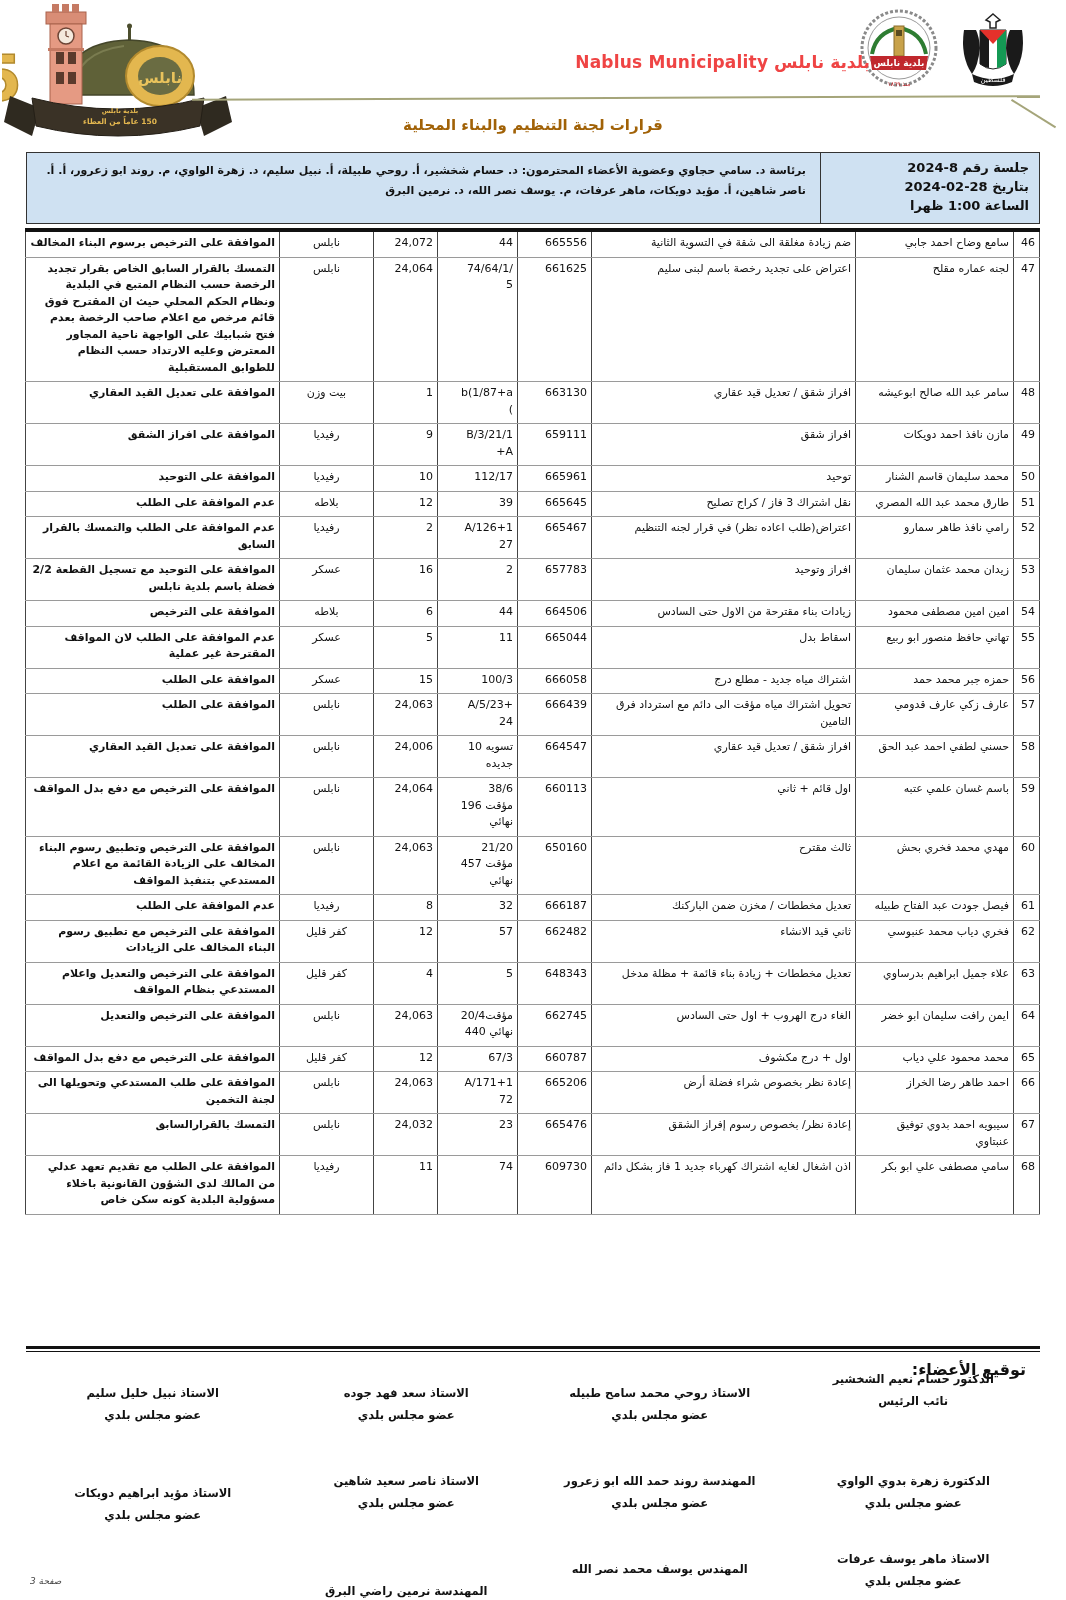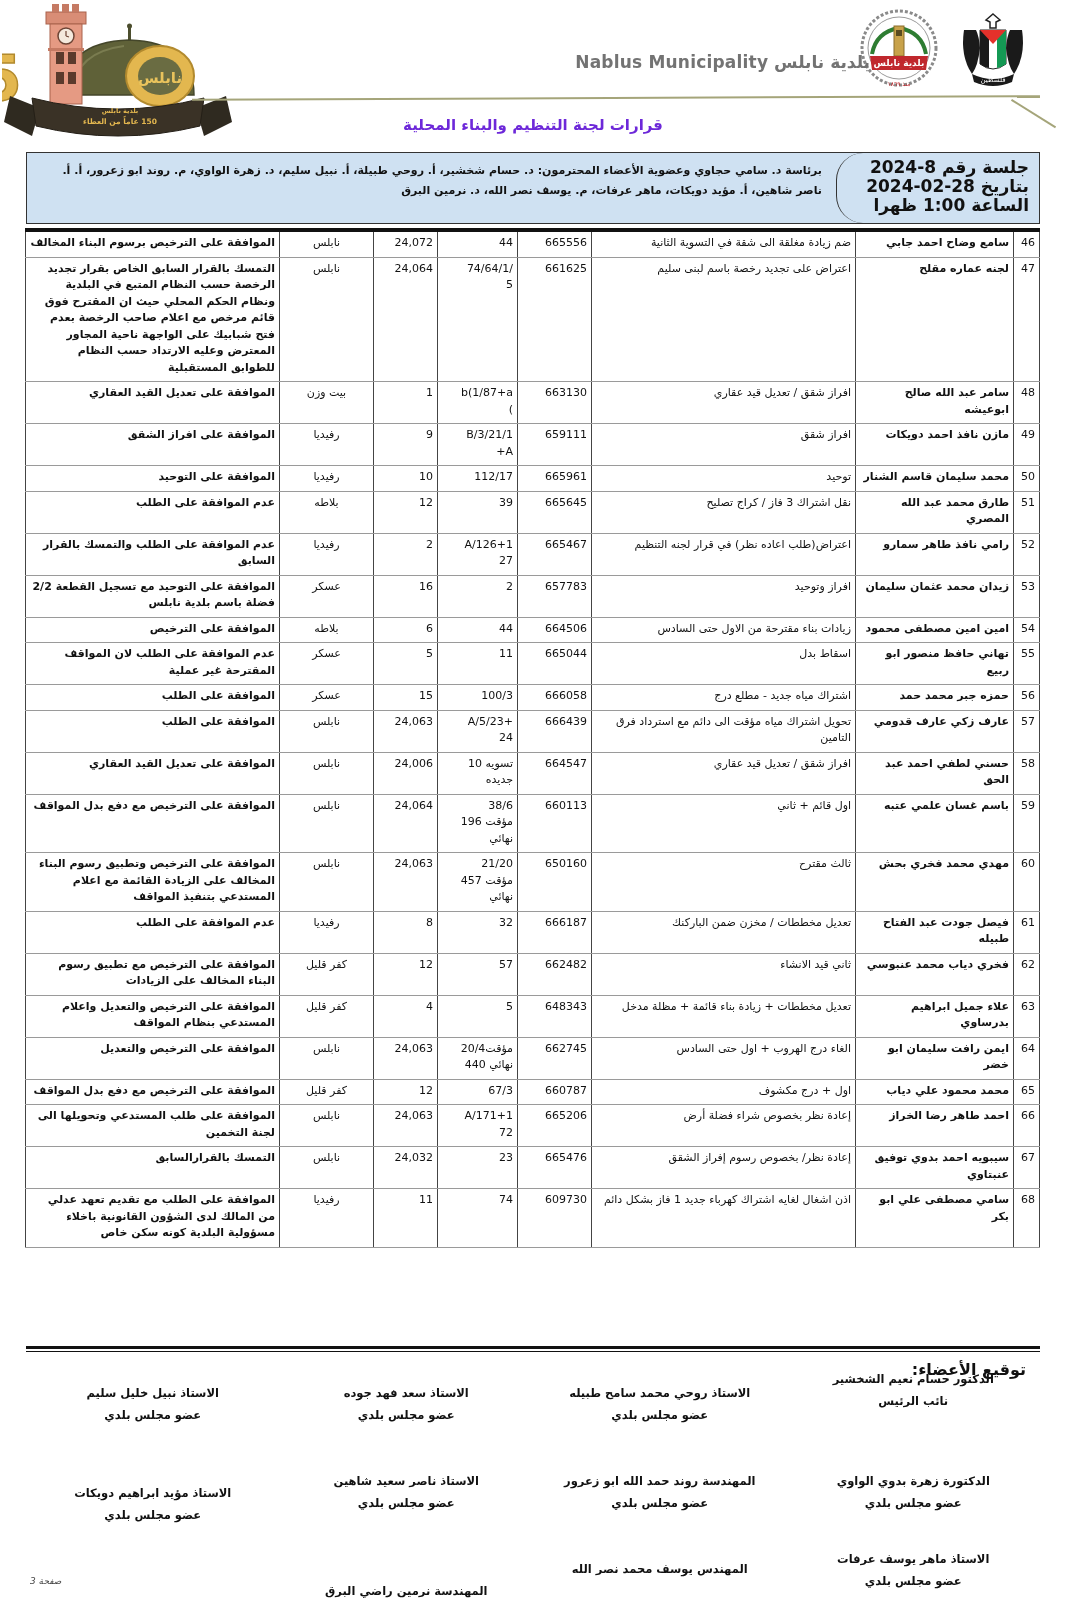--- a/index.html
+++ b/index.html
@@ -3,37 +3,37 @@
 <meta charset="utf-8">
 <style>
   html,body{margin:0;padding:0;background:#ffffff;}
   body{font-family:"DejaVu Sans",sans-serif;color:#111;}
   .page{position:relative;width:1066px;height:1600px;margin:0 auto;background:#fff;overflow:hidden;}
 
   
   .hdr{position:relative;height:150px;}
   .logo150{position:absolute;top:0;left:2px;width:232px;height:142px;}
   .emblems{position:absolute;top:8px;right:32px;display:flex;gap:10px;direction:ltr;}
-  .brand{position:absolute;top:52px;right:196px;font-size:17px;font-weight:bold;color:#737373;letter-spacing:.2px;direction:rtl;white-space:nowrap;}
+  .brand{position:absolute;top:52px;right:196px;font-size:17px;font-weight:bold;color:#ef4444;letter-spacing:.2px;direction:rtl;white-space:nowrap;}
   .swoosh{position:absolute;top:97px;left:192px;width:848px;height:2px;background:#a5a57a;transform:rotate(-0.25deg);}
   .swoosh-end{position:absolute;top:99px;right:2px;width:52px;height:2px;background:#a5a57a;transform:rotate(32deg);transform-origin:left top;}
-  .doc-title{position:absolute;top:116px;left:0;width:100%;text-align:center;font-size:15px;font-weight:bold;color:#6d28d9;}
+  .doc-title{position:absolute;top:116px;left:0;width:100%;text-align:center;font-size:15px;font-weight:bold;color:#a16207;}
 
   
   .session{position:absolute;top:152px;right:26px;left:26px;height:70px;background:#cfe1f2;border:1px solid #333;display:flex;direction:rtl;}
-  .session-right{width:188px;border-left:1px solid #333;padding:5px 10px 0 4px;font-size:17px;font-weight:bold;line-height:19px;border-radius:27px;}
+  .session-right{width:188px;border-left:1px solid #333;padding:5px 10px 0 20px;font-size:13px;font-weight:bold;line-height:19px;}
   .session-left{flex:1;padding:8px 14px 0 10px;font-size:11px;font-weight:bold;line-height:20px;text-align:right;}
 
   
   table.dec{position:absolute;top:228px;right:26px;left:26px;border-collapse:collapse;direction:rtl;table-layout:fixed;width:1014px;border-top:4px solid #111;border-bottom:1px solid #444;}
   table.dec td{border-left:1px solid #444;border-right:1px solid #444;border-bottom:1px solid #9a9a9a;vertical-align:top;font-size:11px;padding:3px 4px 5px;line-height:16.5px;overflow:hidden;}
   col.c-no{width:26px;} col.c-name{width:158px;} col.c-sub{width:264px;} col.c-app{width:74px;}
   col.c-par{width:80px;} col.c-bas{width:64px;} col.c-reg{width:94px;} col.c-dec{width:254px;}
   td.no{text-align:right;padding-right:1px;padding-left:1px;}
-  td.name{font-weight:bold;text-align:right;}
+  td.name{font-weight:normal;text-align:right;}
   td.sub{text-align:right;}
   td.app{text-align:right;direction:ltr;}
   td.par{text-align:right;direction:ltr;white-space:pre-line;margin-top:18px;}
   td.bas{text-align:right;direction:ltr;}
   td.reg{text-align:center;font-size:10.5px;}
   td.dec-c{font-weight:bold;text-align:right;line-height:17.5px;}
 
   
   .end-rule{position:absolute;top:1346px;right:26px;left:26px;height:0;border-top:3px solid #111;border-bottom:1px solid #111;padding-top:2px;}
   .sig-head{position:absolute;top:1360px;right:40px;font-size:16px;font-weight:bold;}

